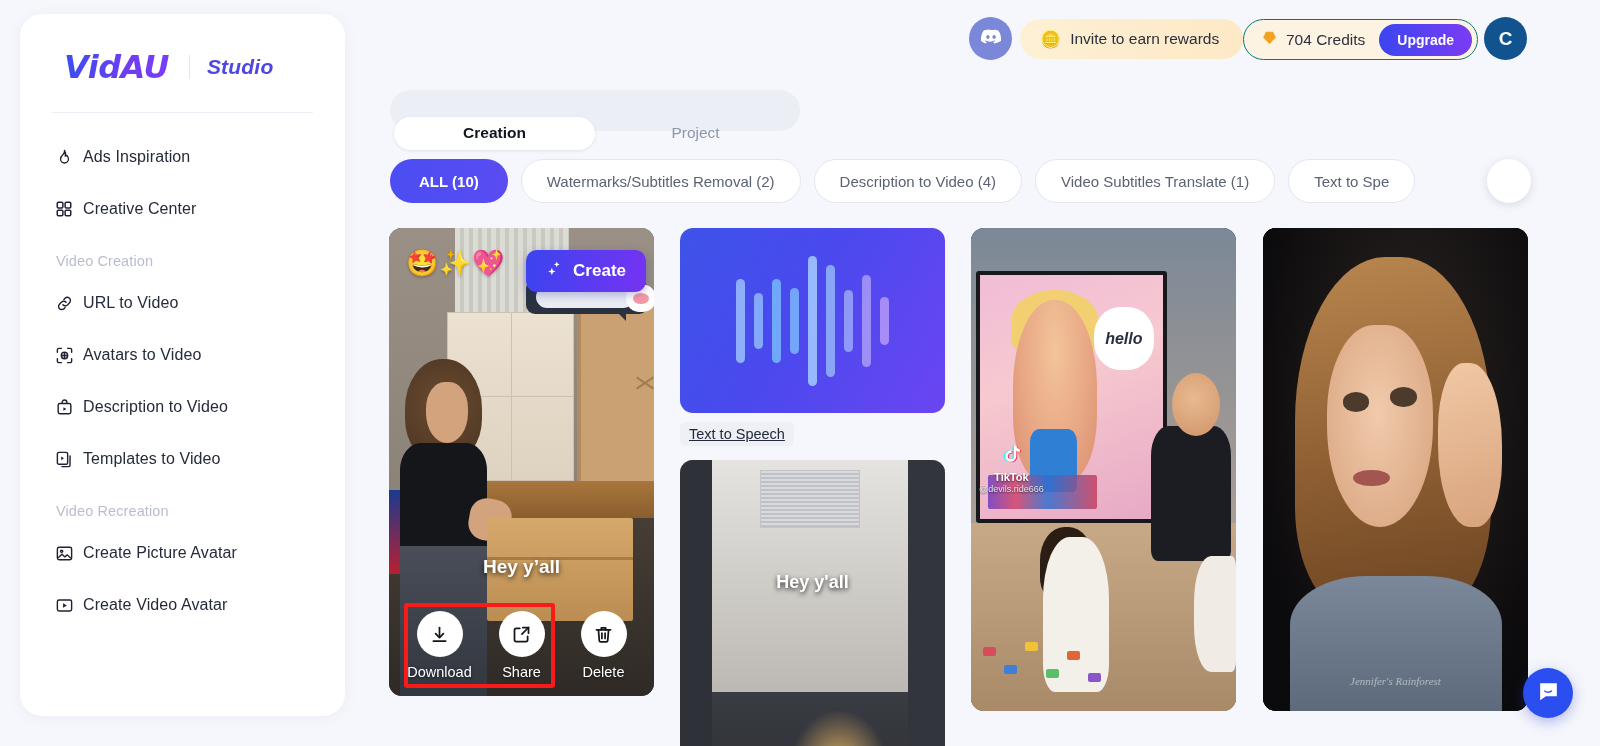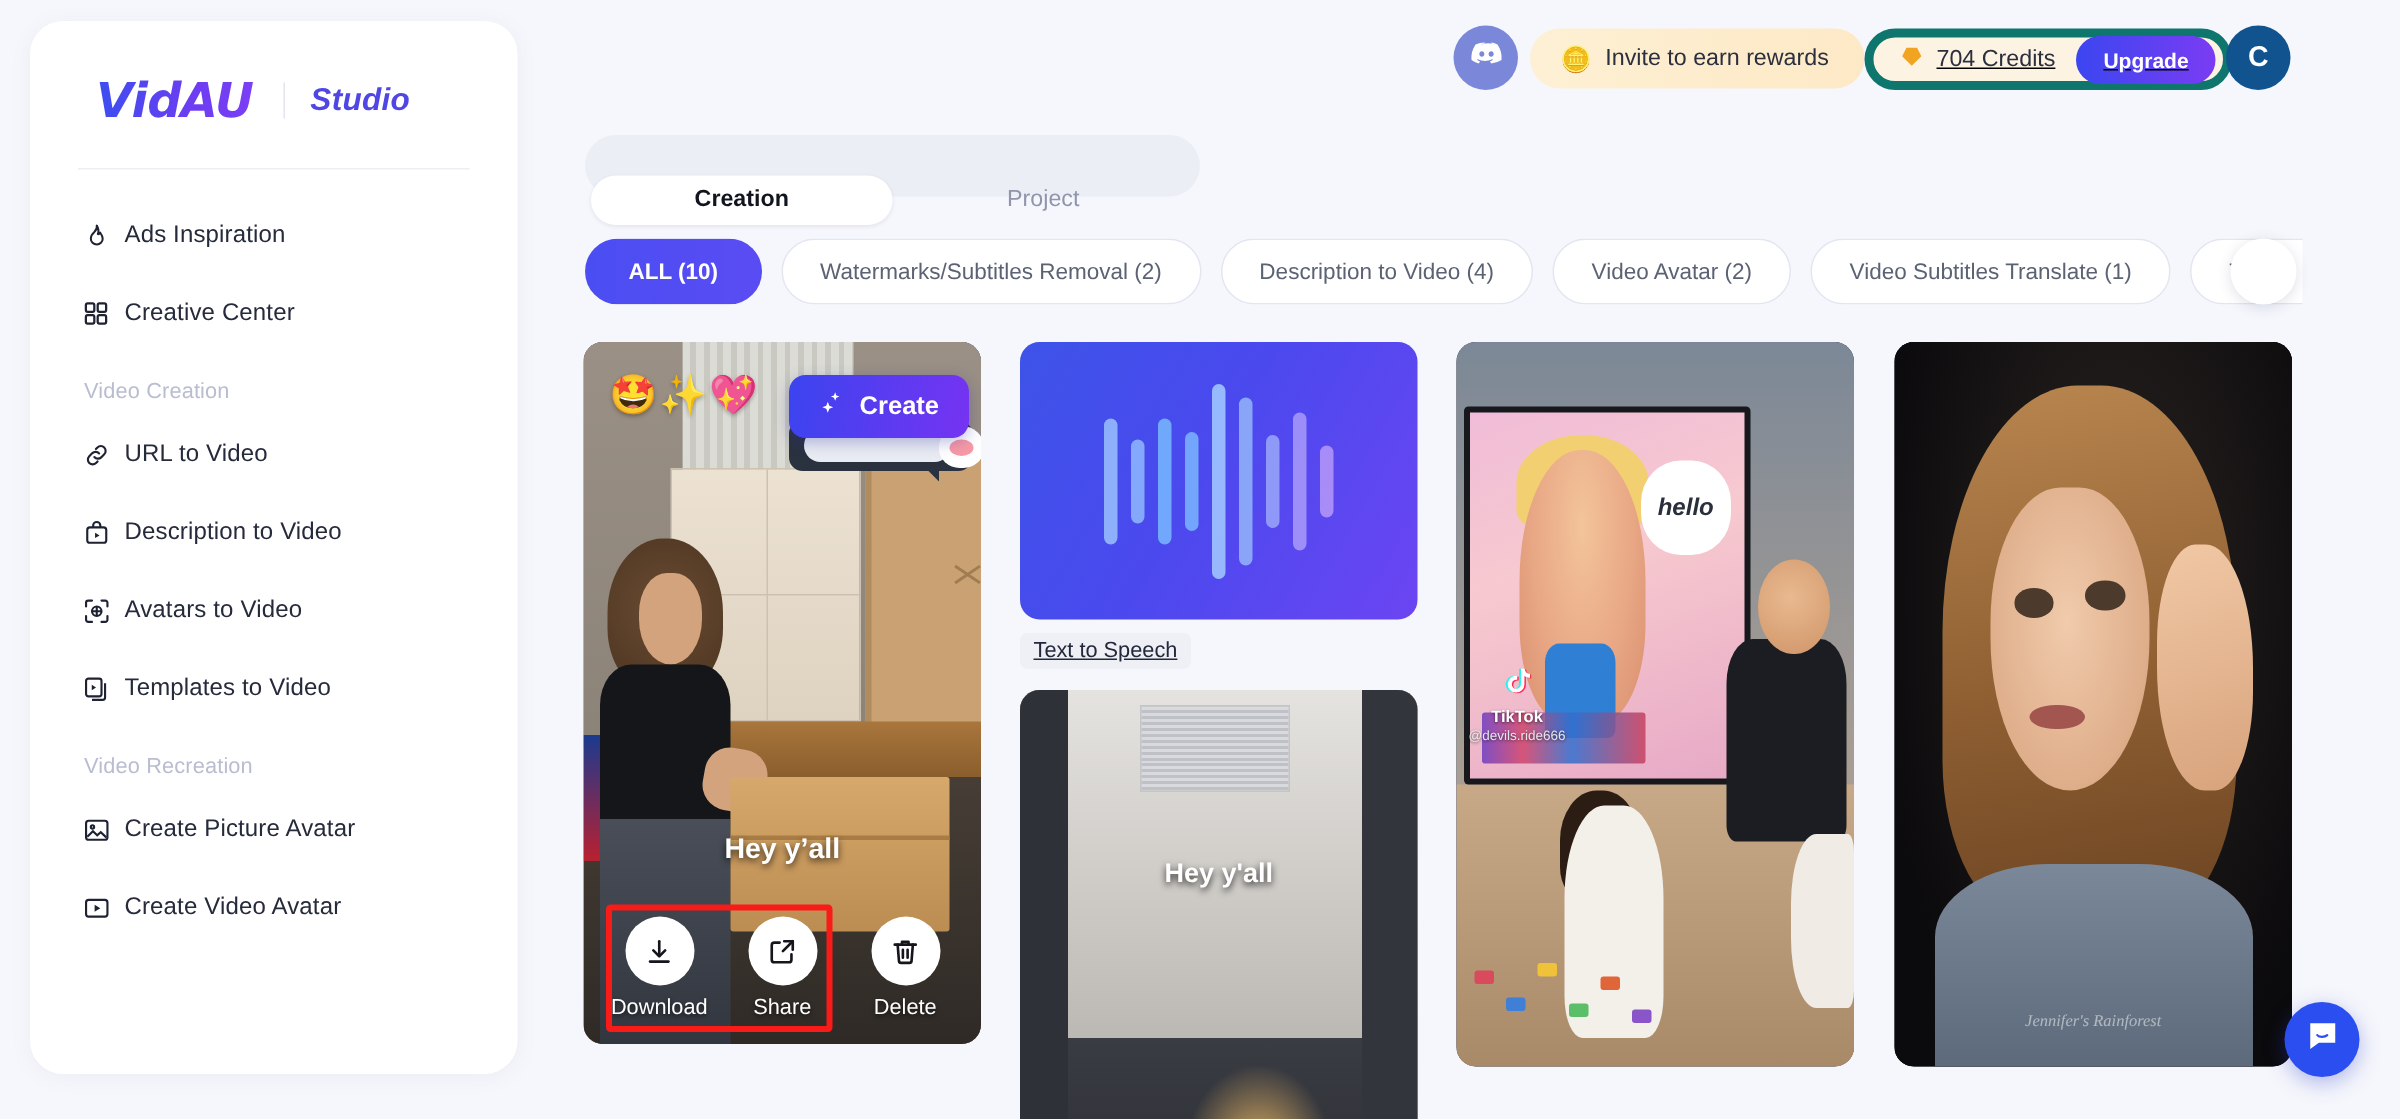--- a/index.html
+++ b/index.html
@@ -80,23 +80,22 @@
     height: 40px; display: flex; align-items: center; gap: 9px;
     padding: 0 24px 0 20px;
     background: linear-gradient(90deg,#fdf0d4 0%,#fde9c6 100%);
     border-radius: 20px; cursor: pointer;
     font-size: 15.5px; color: #2b2f3e;
   }
   .credits-pill {
     position: absolute; left: 898px; top: 19px;
     height: 41px; display: flex; align-items: center; gap: 8px;
     padding: 0 5px 0 17px;
-    background: #fdf3e2; border: 6px solid #0f766e;
+    background: #fdf3e2; border: 1px solid #0f766e;
     border-radius: 21px;
-    text-decoration: underline;
   }
   .credits-text { font-size: 15.5px; color: #2b2f3e; margin-right: 6px; }
   .upgrade-btn {
     height: 32px; padding: 0 18px; border-radius: 16px;
     background: linear-gradient(90deg,#3b46f0 0%,#7b3cf3 100%);
     color: #fff; font-size: 14px; font-weight: 700;
     display: flex; align-items: center; cursor: pointer;
   }
   .avatar {
     position: absolute; left: 1139px; top: 17px;
@@ -424,46 +423,46 @@
           <svg width="19" height="19" viewBox="0 0 24 24" fill="none" stroke="#1e2233" stroke-width="1.8" stroke-linecap="round">
             <path d="M10 13.5a4 4 0 0 0 5.7.3l2.6-2.6a4 4 0 1 0-5.7-5.7l-1.3 1.3"></path>
             <path d="M14 10.5a4 4 0 0 0-5.7-.3l-2.6 2.6a4 4 0 1 0 5.7 5.7l1.3-1.3"></path>
           </svg>
         </span>
         <span class="nav-label">URL to Video</span>
       </div>
 
       <div class="nav-item">
         <span class="nav-ico">
-          <svg width="19" height="19" viewBox="0 0 24 24" fill="none" stroke="#1e2233" stroke-width="1.8">
-            <path d="M9 7V5.5a3 3 0 0 1 6 0V7"></path>
-            <rect x="4" y="7" width="16" height="13" rx="2.2"></rect>
-            <path d="M10.6 11.6v4.4l3.8-2.2z" fill="#1e2233" stroke="none"></path>
-          </svg>
-        </span>
-        <span class="nav-label">Description to Video</span>
-      </div>
-
-      <div class="nav-item">
-        <span class="nav-ico">
           <svg width="19" height="19" viewBox="0 0 24 24" fill="none" stroke="#1e2233" stroke-width="1.8" stroke-linecap="round">
             <path d="M3 8V4.8A1.8 1.8 0 0 1 4.8 3H8"></path>
               <path d="M16 3h3.2A1.8 1.8 0 0 1 21 4.8V8"></path>
             <path d="M21 16v3.2a1.8 1.8 0 0 1-1.8 1.8H16"></path>
               <path d="M8 21H4.8A1.8 1.8 0 0 1 3 19.2V16"></path>
             <circle cx="12" cy="12" r="4"></circle>
               <path d="M12 8.6v6.8M8.6 12h6.8"></path>
           </svg>
         </span>
         <span class="nav-label">Avatars to Video</span>
       </div>
 
       <div class="nav-item">
         <span class="nav-ico">
           <svg width="19" height="19" viewBox="0 0 24 24" fill="none" stroke="#1e2233" stroke-width="1.8">
+            <path d="M9 7V5.5a3 3 0 0 1 6 0V7"></path>
+            <rect x="4" y="7" width="16" height="13" rx="2.2"></rect>
+            <path d="M10.6 11.6v4.4l3.8-2.2z" fill="#1e2233" stroke="none"></path>
+          </svg>
+        </span>
+        <span class="nav-label">Description to Video</span>
+      </div>
+
+      <div class="nav-item">
+        <span class="nav-ico">
+          <svg width="19" height="19" viewBox="0 0 24 24" fill="none" stroke="#1e2233" stroke-width="1.8">
             <rect x="3" y="3" width="13" height="15" rx="2"></rect>
             <path d="M19 7v12a2 2 0 0 1-2 2H8"></path>
             <path d="M7.8 8.2v4.6l3.6-2.3z" fill="#1e2233" stroke="none"></path>
           </svg>
         </span>
         <span class="nav-label">Templates to Video</span>
       </div>
 
       <div class="nav-group-label">Video Recreation</div>
 
@@ -520,21 +519,20 @@
   <div class="tab-switch">
     <div class="tab active">Creation</div>
     <div class="tab">Project</div>
   </div>
 
   <div class="chips-wrap">
     <div class="chips">
       <div class="chip active">ALL (10)</div>
       <div class="chip">Watermarks/Subtitles Removal (2)</div>
       <div class="chip">Description to Video (4)</div>
-      <div class="chip">Video Avatar (2)</div>
       <div class="chip">Video Subtitles Translate (1)</div>
       <div class="chip">Text to Spe</div>
     </div>
   </div>
   <div class="chips-next">
     <span>
       <svg width="18" height="18" viewBox="0 0 24 24" fill="none" stroke="#4b5徵; stroke:#4b5568" stroke-width="2.4" stroke-linecap="round" stroke-linejoin="round">
         <path d="M9 5l7 7-7 7"></path>
       </svg>
     </span>

